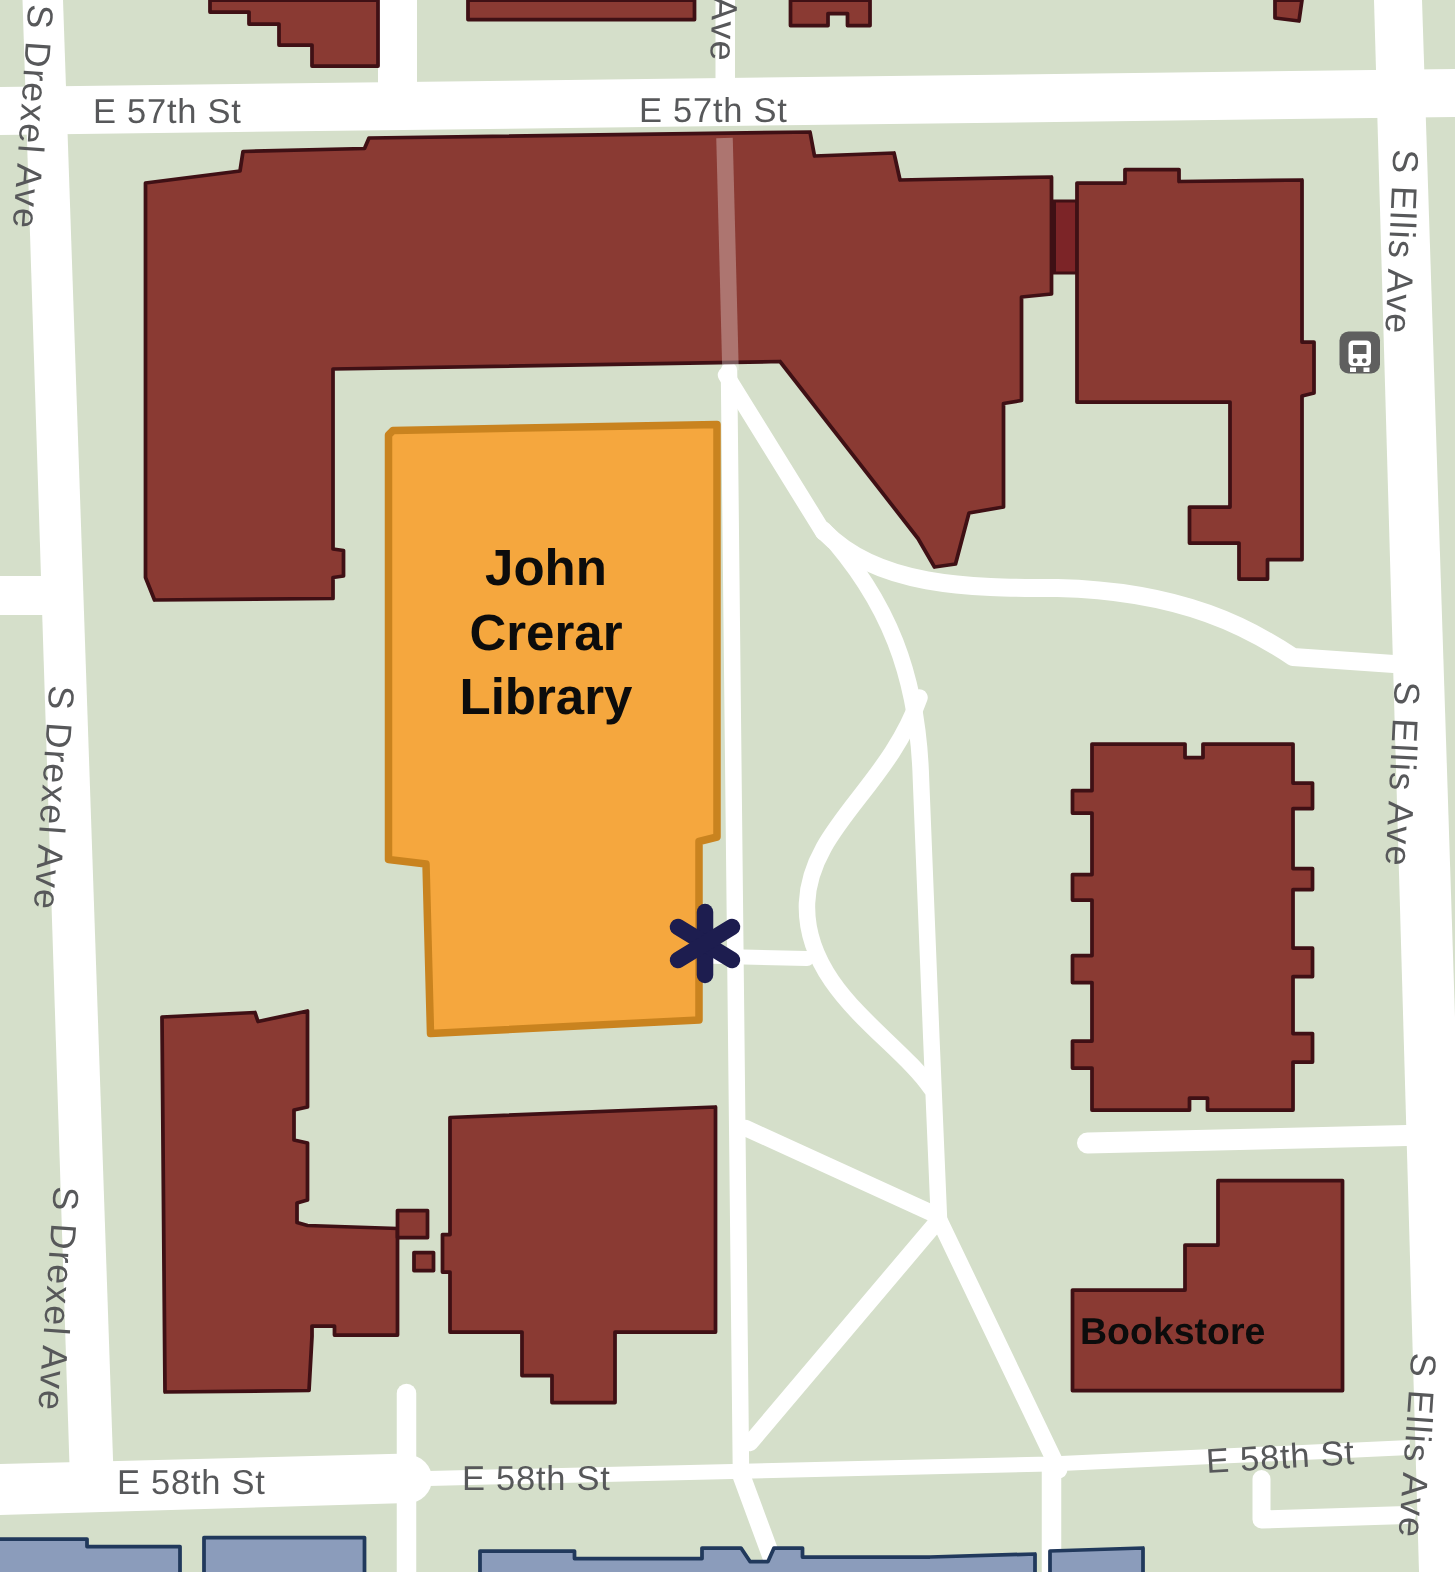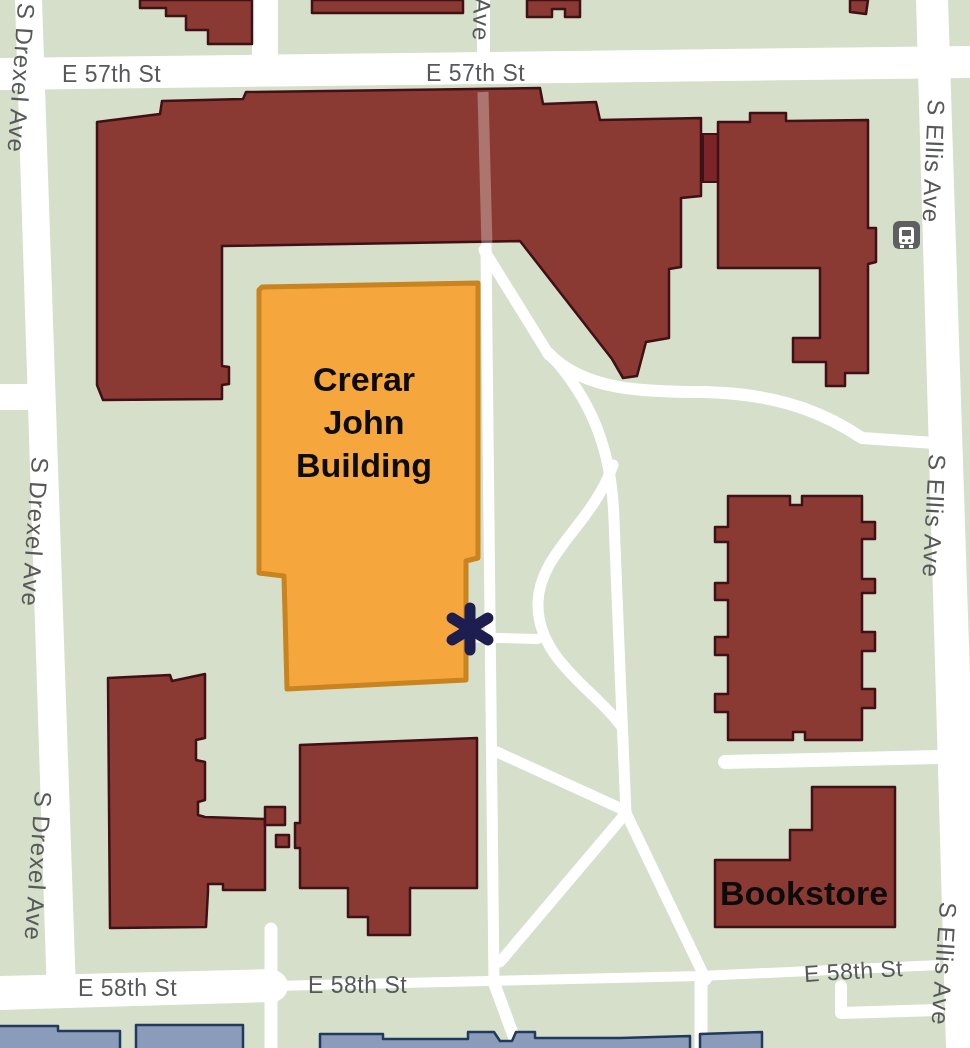--- a/index.html
+++ b/index.html
@@ -10,21 +10,21 @@
   .road{fill:var(--road);}
   .walk{stroke:var(--road);fill:none;}
   .bld{fill:var(--building_fill);stroke:var(--building_stroke);stroke-width:2.5;stroke-linejoin:round;}
   .bld-dark{fill:var(--building_dark);stroke:var(--building_stroke);stroke-width:2;}
   .hl{fill:var(--highlight_fill);stroke:var(--highlight_stroke);stroke-width:5;stroke-linejoin:round;}
   .blue{fill:var(--blue_fill);stroke:var(--blue_stroke);stroke-width:2.5;stroke-linejoin:round;}
   .lbl{position:absolute;color:var(--street_label);font-size:23px;font-weight:400;
        white-space:nowrap;letter-spacing:.5px;}
   .vlbl{position:absolute;color:var(--street_label);font-size:24px;font-weight:400;
        white-space:nowrap;letter-spacing:1px;transform-origin:0 0;}
-  .bldlbl{position:absolute;color:var(--building_label);font-weight:700;font-size:34px;
+  .bldlbl{position:absolute;color:var(--building_label);font-weight:700;font-size:25px;
        white-space:nowrap;letter-spacing:0;}
   .crerar-lbl{position:absolute;left:258px;top:358px;width:212px;text-align:center;
        color:var(--building_label);font-weight:700;font-size:34px;line-height:43px;}
 </style>
 </head>
 <body>
 
 <div id="map">
 <svg width="970" height="1048" viewBox="0 0 970 1048" xmlns="http://www.w3.org/2000/svg">
 
@@ -132,17 +132,17 @@
 <div class="vlbl" style="left:54px;top:458px;transform:rotate(94deg);">S Drexel Ave</div>
 <div class="vlbl" style="left:57px;top:792px;transform:rotate(94deg);">S Drexel Ave</div>
 
 <div class="vlbl" style="left:950px;top:100px;transform:rotate(92.5deg);">S Ellis Ave</div>
 <div class="vlbl" style="left:951px;top:455px;transform:rotate(93deg);">S Ellis Ave</div>
 <div class="vlbl" style="left:962px;top:903px;transform:rotate(94deg);">S Ellis Ave</div>
 
 <div class="vlbl" style="left:496px;top:-2px;transform:rotate(92deg);">Ave</div>
 
 <div class="crerar-lbl">
+  <div>John</div>
   <div>Crerar</div>
-  <div>John</div>
-  <div>Building</div>
+  <div>Library</div>
 </div>
 <div class="bldlbl" style="left:720px;top:874px;">Bookstore</div>
 
 </body></html>

